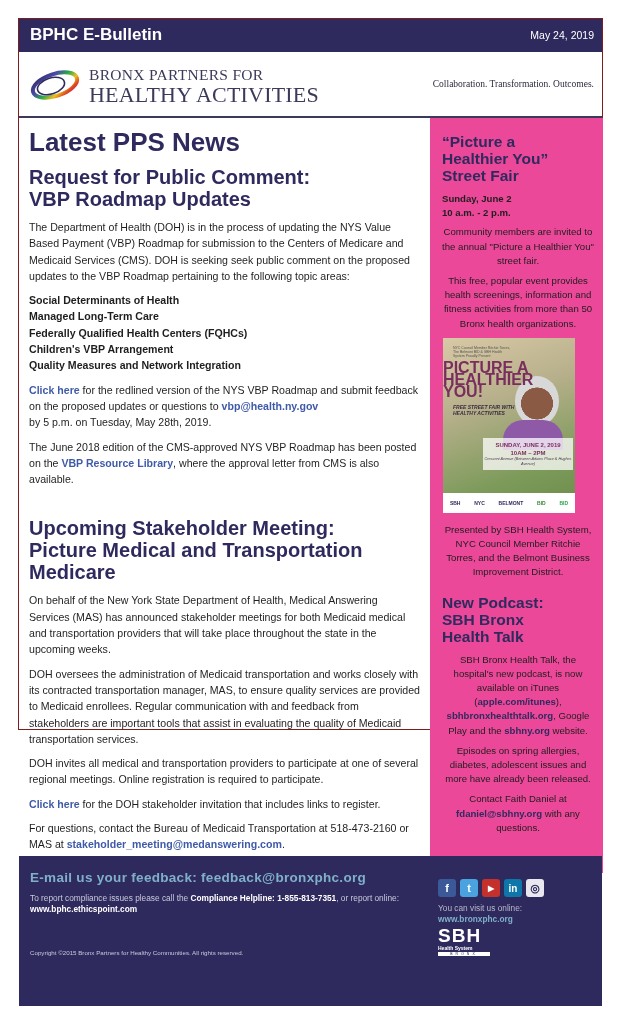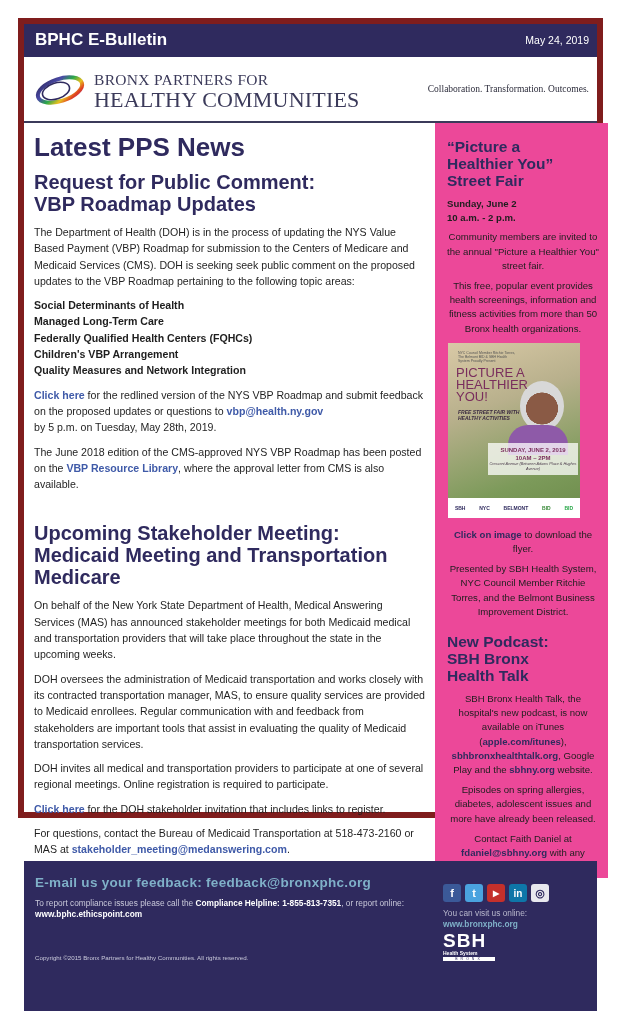--- a/index.html
+++ b/index.html
@@ -1,19 +1,19 @@
 <!DOCTYPE html>
 <html><head>
 <meta charset="utf-8">
 <style>
   html, body { margin: 0; padding: 0; background: #ffffff; }
   body { width: 622px; height: 1024px; position: relative; overflow: hidden;
          font-family: "Liberation Sans", sans-serif; color: #1e1e1e; }
-  .frame { position: absolute; left: 18px; top: 18px; width: 585px; height: 800px;
-           border: 6px solid #7f1d1d; box-sizing: border-box; background: #fff; }
+  .frame { position: absolute; left: 18px; top: 18px; width: 585px; height: 712px;
+           border: 1px solid #7f1d1d; box-sizing: border-box; background: #fff; }
   .topbar { position: absolute; left: 0; top: 0; width: 100%; height: 33px; background: #2f2a5e;
             color: #fff; }
   .topbar .title { position: absolute; left: 11px; top: 6px; font-size: 17px; font-weight: bold; }
   .topbar .date { position: absolute; right: 8px; top: 10px; font-size: 10.5px; }
   .logoband { position: absolute; left: 0; top: 33px; width: 100%; height: 64px; background: #fff;
               border-bottom: 2px solid #3b3a5a; }
   .logo-mark { position: absolute; left: 10px; top: 17px; width: 52px; height: 32px; }
   .logo-text1 { position: absolute; left: 70px; top: 14px; font-family: "Liberation Serif", serif;
                 font-size: 15.5px; color: #3b3a5a; letter-spacing: 0.3px; }
   .logo-text2 { position: absolute; left: 70px; top: 30px; font-family: "Liberation Serif", serif;
@@ -27,21 +27,21 @@
   .topics { font-size: 10.6px; line-height: 16.3px; font-weight: bold; margin: 0 0 8px 0; }
   .link { color: #3f5aa8; font-weight: bold; text-decoration: none; }
   .sidebar { position: absolute; left: 411px; top: 99px; width: 173px; height: 755px; background: #ec4899; }
   .sb-inner { position: absolute; left: 12px; top: 15px; width: 152px; }
   .sb-h { font-size: 15.5px; font-weight: bold; color: #2f2a5e; line-height: 17px; margin: 0 0 8px 0; }
   .sb-b { font-size: 9.6px; line-height: 14.2px; font-weight: bold; color: #1e1e1e; margin: 0; }
   .sb-p { font-size: 9.6px; line-height: 14.2px; color: #1e1e1e; margin: 0 0 6px 0; text-align: center; }
   .flyer { width: 132px; height: 175px; margin: 7px 0 10px 1px; position: relative; overflow: hidden;
            background: linear-gradient(160deg, #d9c9a6 0%, #b8b08c 35%, #7c9a5a 75%, #6c8b4a 100%); }
   .flyer .fl-small { position: absolute; left: 10px; top: 8px; font-size: 3.5px; color: #555; line-height: 4px; }
-  .flyer .fl-title { position: absolute; left: 8px; top: 24px; font-size: 13px; font-weight: normal;
+  .flyer .fl-title { position: absolute; left: 0; top: 24px; font-size: 16px; font-weight: bold;
                      color: #7a2e5d; line-height: 12px; }
   .flyer .fl-sub { position: absolute; left: 10px; top: 66px; font-size: 5px; font-style: italic; font-weight: bold;
                    color: #3a2a40; line-height: 6px; width: 70px; }
   .flyer .fl-face { position: absolute; left: 72px; top: 38px; width: 44px; height: 50px; border-radius: 50%;
                     background: radial-gradient(circle at 50% 55%, #8a5a45 0 45%, #d8d8d8 46% 100%); }
   .flyer .fl-body { position: absolute; left: 60px; top: 82px; width: 60px; height: 30px; border-radius: 20px 20px 0 0;
                     background: #8e5aa8; }
   .flyer .fl-date { position: absolute; left: 40px; top: 100px; width: 90px; background: rgba(255,255,255,0.75);
                     font-size: 6px; font-weight: bold; color: #7a2e5d; text-align: center; line-height: 8px; padding: 3px 0; }
   .flyer .fl-loc { font-size: 3.8px; font-style: italic; color: #4a3a4a; line-height: 5px; font-weight: normal; }
@@ -83,21 +83,21 @@
           <stop offset="0.5" stop-color="#2aa84a"></stop>
           <stop offset="0.7" stop-color="#e8c020"></stop>
           <stop offset="0.85" stop-color="#e04020"></stop>
           <stop offset="1" stop-color="#a02a8a"></stop>
         </linearGradient>
       </defs>
       <ellipse cx="26" cy="16" rx="23" ry="11" fill="none" stroke="url(#rb)" stroke-width="4" transform="rotate(-18 26 16)"></ellipse>
       <ellipse cx="22" cy="17" rx="14" ry="8" fill="none" stroke="#2f2a5e" stroke-width="1.6" transform="rotate(-18 22 17)"></ellipse>
     </svg>
     <span class="logo-text1">BRONX PARTNERS FOR</span>
-    <span class="logo-text2">HEALTHY COMMUNITIES</span>
+    <span class="logo-text2">HEALTHY ACTIVITIES</span>
     <span class="tagline">Collaboration. Transformation. Outcomes.</span>
   </div>
 
   <div class="main">
     <div class="h1">Latest PPS News</div>
 
     <div class="h2">
       <span>Request for Public Comment:</span><br>
       <span>VBP Roadmap Updates</span>
     </div>
@@ -111,21 +111,21 @@
     </div>
     <p class="p">
       <a class="link">Click here</a><span> for the redlined version of the NYS VBP Roadmap and submit feedback on the proposed updates or questions to </span><a class="link">vbp@health.ny.gov</a><br><span> by 5 p.m. on Tuesday, May 28th, 2019.</span>
     </p>
     <p class="p">
       <span>The June 2018 edition of the CMS-approved NYS VBP Roadmap has been posted on the </span><a class="link">VBP Resource Library</a><span>, where the approval letter from CMS is also available.</span>
     </p>
 
     <div class="h2" style="margin-top:30px;">
       <span>Upcoming Stakeholder Meeting:</span><br>
-      <span>Medicaid Meeting and Transportation</span><br>
+      <span>Picture Medical and Transportation</span><br>
       <span>Medicare</span>
     </div>
     <p class="p">On behalf of the New York State Department of Health, Medical Answering Services (MAS) has announced stakeholder meetings for both Medicaid medical and transportation providers that will take place throughout the state in the upcoming weeks.</p>
     <p class="p">DOH oversees the administration of Medicaid transportation and works closely with its contracted transportation manager, MAS, to ensure quality services are provided to Medicaid enrollees. Regular communication with and feedback from stakeholders are important tools that assist in evaluating the quality of Medicaid transportation services.</p>
     <p class="p">DOH invites all medical and transportation providers to participate at one of several regional meetings. Online registration is required to participate.</p>
     <p class="p">
       <a class="link">Click here</a><span> for the DOH stakeholder invitation that includes links to register.</span>
     </p>
     <p class="p">
       <span>For questions, contact the Bureau of Medicaid Transportation at 518-473-2160 or MAS at </span><a class="link">stakeholder_meeting@medanswering.com</a><span>.</span>
@@ -161,23 +161,20 @@
         </div>
         <div class="fl-logos">
           <span class="fl-logo">SBH</span>
           <span class="fl-logo">NYC</span>
           <span class="fl-logo">BELMONT</span>
           <span class="fl-logo" style="color:#3a8a3a">BID</span>
           <span class="fl-logo" style="color:#2aa84a">BID</span>
         </div>
       </div>
 
-      <p class="sb-p">
-        <a class="link" style="color:#2f2a5e">Click on image</a><span> to download the flyer.</span>
-      </p>
       <p class="sb-p">Presented by SBH Health System, NYC Council Member Ritchie Torres, and the Belmont Business Improvement District.</p>
 
       <div class="sb-h" style="margin-top:14px;">
         <span>New Podcast:</span><br>
         <span>SBH Bronx</span><br>
         <span>Health Talk</span>
       </div>
       <p class="sb-p">
         <span>SBH Bronx Health Talk, the hospital's new podcast, is now available on iTunes (</span><a class="link" style="color:#2f2a5e">apple.com/itunes</a><span>), </span><a class="link" style="color:#2f2a5e">sbhbronxhealthtalk.org</a><span>, Google Play and the </span><a class="link" style="color:#2f2a5e">sbhny.org</a><span> website.</span>
       </p>

